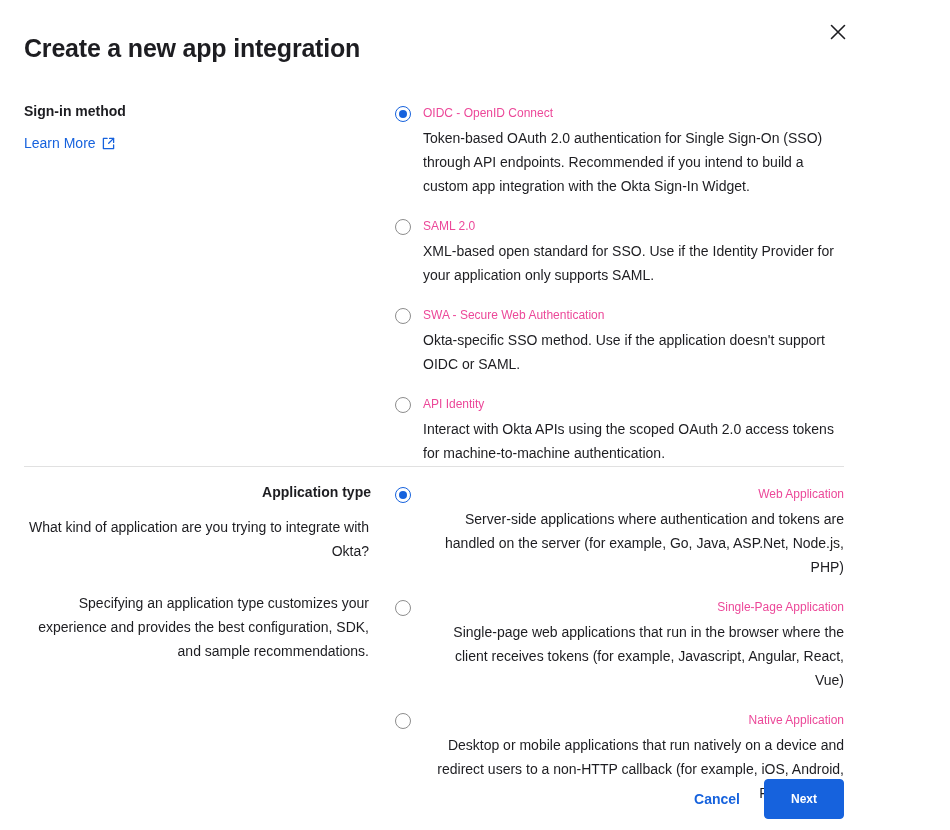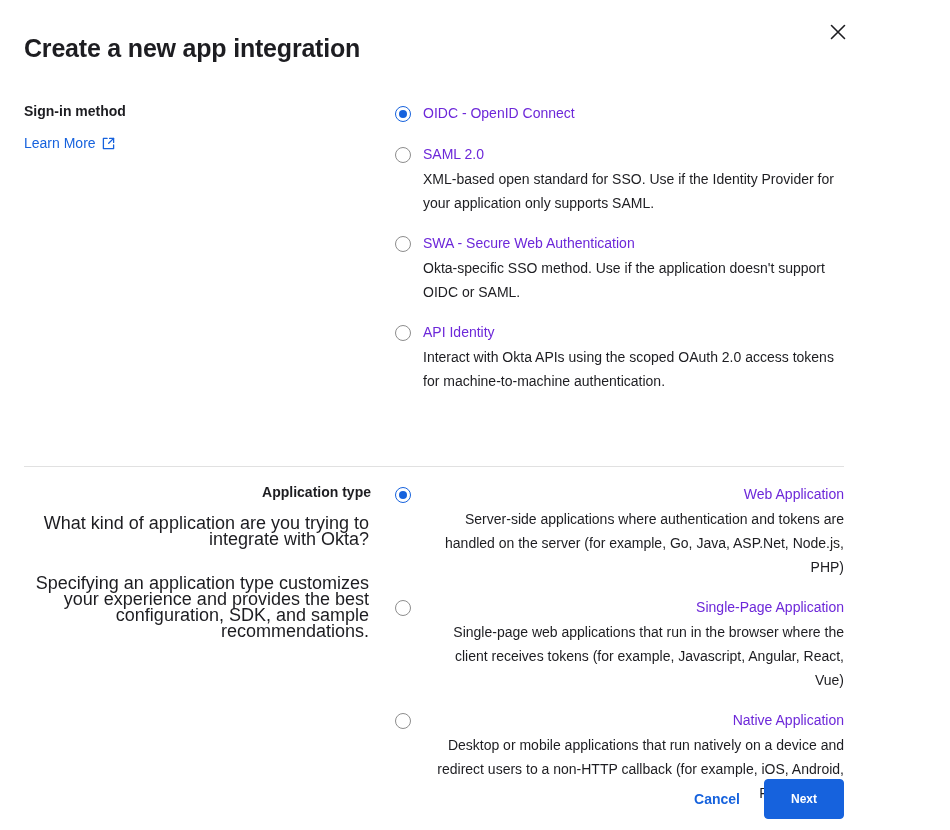--- a/index.html
+++ b/index.html
@@ -79,22 +79,22 @@
     align-items: center;
     gap: 6px;
     font-size: 14px;
     font-weight: normal;
     color: #1662dd;
     text-decoration: none;
     cursor: pointer;
   }
   .learn-more .ext-icon { display: inline-flex; }
   .left-para {
-    font-size: 18px;
-    line-height: 16px;
+    font-size: 14px;
+    line-height: 24px;
     color: #1d1d21;
     margin: 0 0 28px 0;
     max-width: 345px;
   }
   .left-para:last-child { margin-bottom: 0; }
   .radio-row {
     display: flex;
     align-items: flex-start;
     margin-bottom: 18px;
     cursor: pointer;
@@ -123,23 +123,23 @@
     width: 8px;
     height: 8px;
     margin-left: -4px;
     margin-top: -4px;
     border-radius: 50%;
     background: #1662dd;
   }
   .radio-body { flex: 1 1 auto; }
   .radio-label {
     display: block;
-    font-size: 14px;
+    font-size: 12px;
     line-height: 20px;
-    color: #6d28d9;
+    color: #ec4899;
     margin-bottom: 3px;
   }
   .radio-desc {
     display: block;
     font-size: 14px;
     line-height: 24px;
     color: #1d1d21;
     max-width: 512px;
   }
   .divider {
@@ -208,20 +208,21 @@
             </svg>
           </span>
         </a>
       </div>
       <div class="right-col">
 
         <div class="radio-row">
           <span class="radio checked"></span>
           <span class="radio-body">
             <span class="radio-label">OIDC - OpenID Connect</span>
+            <span class="radio-desc">Token-based OAuth 2.0 authentication for Single Sign-On (SSO) through API endpoints. Recommended if you intend to build a custom app integration with the Okta Sign-In Widget.</span>
           </span>
         </div>
 
         <div class="radio-row">
           <span class="radio"></span>
           <span class="radio-body">
             <span class="radio-label">SAML 2.0</span>
             <span class="radio-desc">XML-based open standard for SSO. Use if the Identity Provider for your application only supports SAML.</span>
           </span>
         </div>

